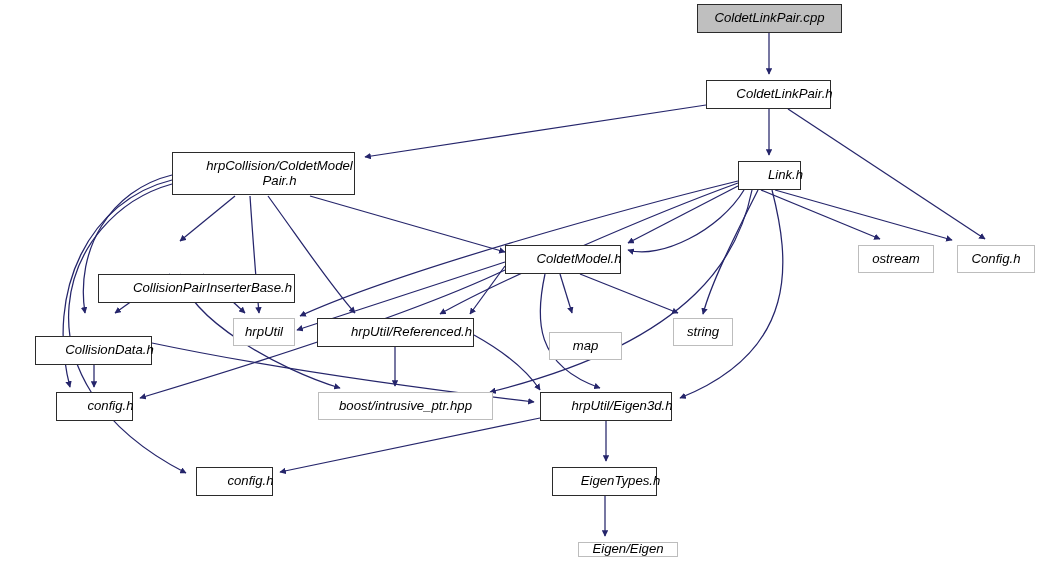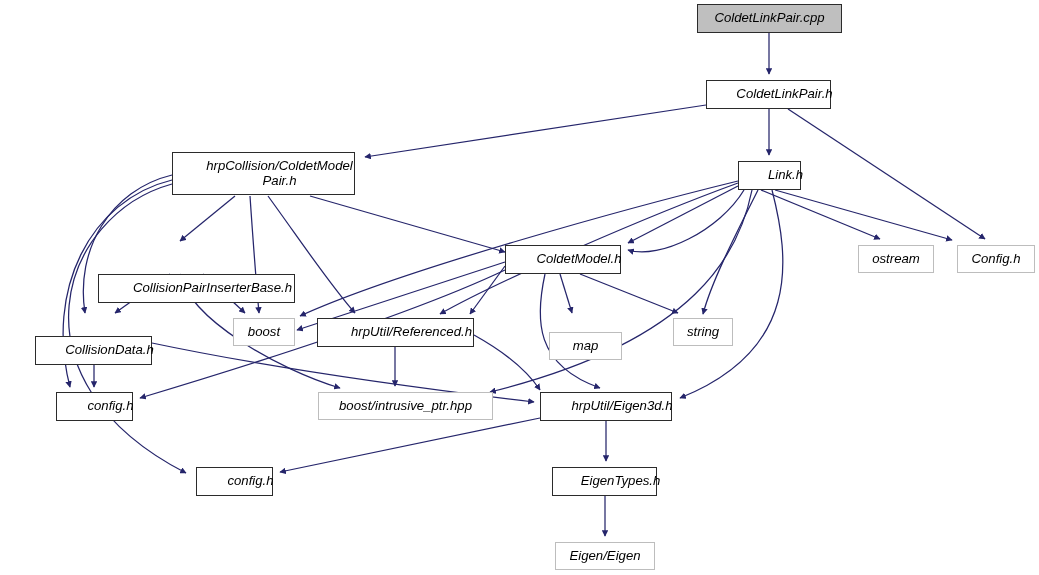--- a/index.html
+++ b/index.html
@@ -101,24 +101,24 @@
       <div class="node root" style="left: 697px; top: 4px; width: 145px; height: 29px;">ColdetLinkPair.cpp</div>
       <div class="node internal" style="left: 706px; top: 80px; width: 125px; height: 29px;">ColdetLinkPair.h</div>
       <div class="node internal" style="left: 172px; top: 152px; width: 183px; height: 43px;">hrpCollision/ColdetModel
 Pair.h</div>
       <div class="node internal" style="left: 738px; top: 161px; width: 63px; height: 29px;">Link.h</div>
       <div class="node internal" style="left: 98px; top: 245px; width: 197px; height: 29px; margin-top: 29px;">CollisionPairInserterBase.h</div>
       <div class="node internal" style="left: 505px; top: 245px; width: 116px; height: 29px;">ColdetModel.h</div>
       <div class="node external" style="left: 858px; top: 245px; width: 76px; height: 28px;">ostream</div>
       <div class="node external" style="left: 957px; top: 245px; width: 78px; height: 28px;">Config.h</div>
       <div class="node internal" style="left: 35px; top: 336px; width: 117px; height: 29px;">CollisionData.h</div>
-      <div class="node external" style="left: 233px; top: 318px; width: 62px; height: 28px;">boost</div>
+      <div class="node external" style="left: 233px; top: 318px; width: 62px; height: 28px;">hrpUtil</div>
       <div class="node internal" style="left: 317px; top: 318px; width: 157px; height: 29px;">hrpUtil/Referenced.h</div>
       <div class="node external" style="left: 549px; top: 332px; width: 73px; height: 28px;">map</div>
       <div class="node external" style="left: 673px; top: 318px; width: 60px; height: 28px;">string</div>
       <div class="node internal" style="left: 56px; top: 392px; width: 77px; height: 29px;">config.h</div>
       <div class="node external" style="left: 308px; top: 392px; width: 175px; height: 28px; margin-left: 10px;">boost/intrusive_ptr.hpp</div>
       <div class="node internal" style="left: 540px; top: 392px; width: 132px; height: 29px;">hrpUtil/Eigen3d.h</div>
       <div class="node internal" style="left: 196px; top: 467px; width: 77px; height: 29px;">config.h</div>
       <div class="node internal" style="left: 552px; top: 467px; width: 105px; height: 29px;">EigenTypes.h</div>
-      <div class="node external" style="left: 555px; top: 542px; width: 100px; height: 28px;">Eigen/Eigen</div>
+      <div class="node external" style="left: 578px; top: 542px; width: 100px; height: 15px;">Eigen/Eigen</div>
     </div>
 </div>
 
 </body></html>

